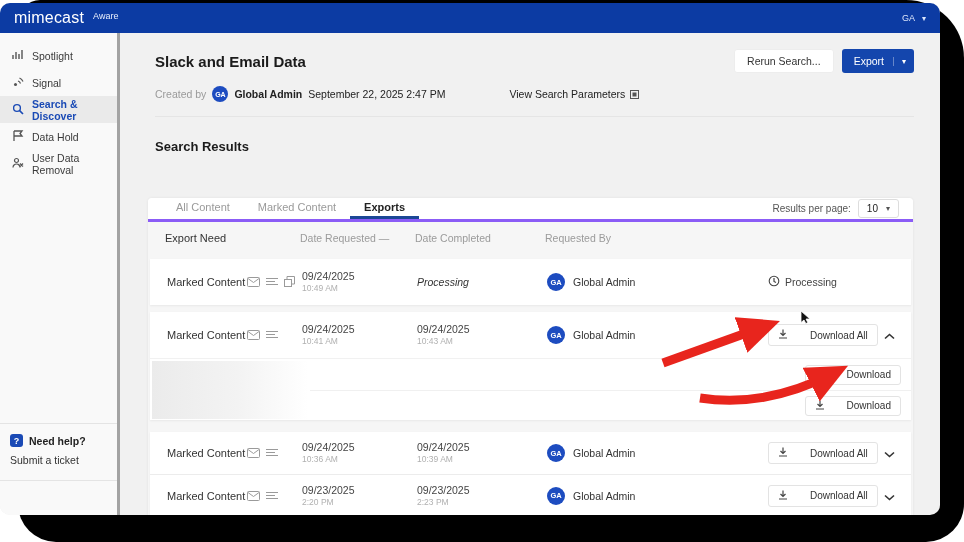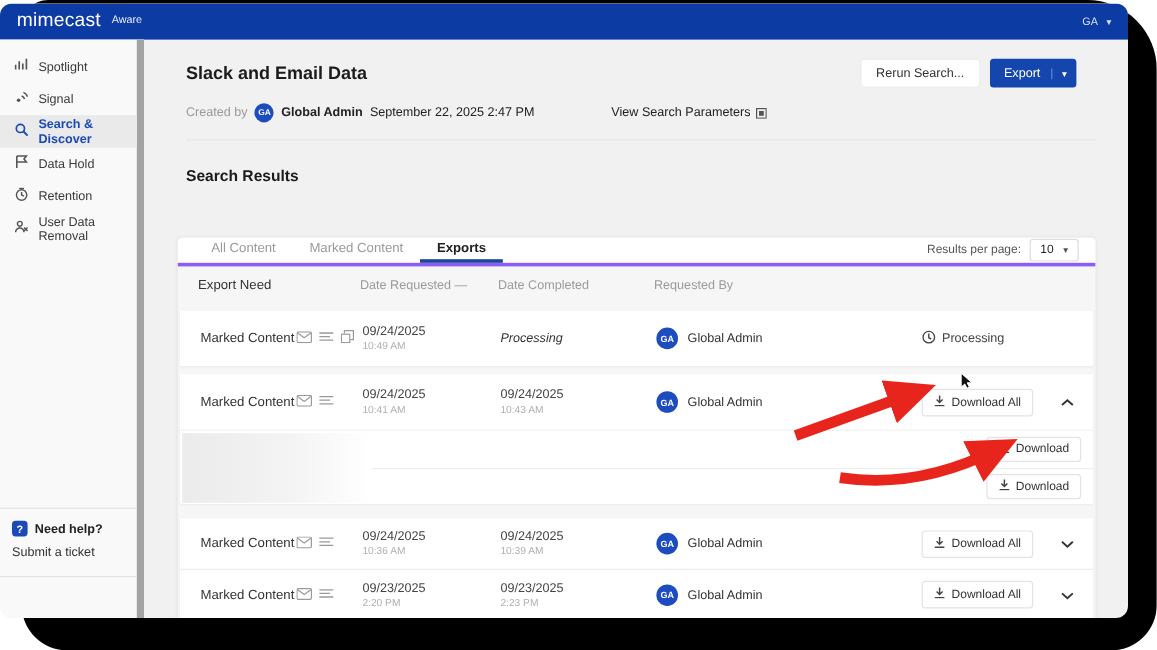--- a/index.html
+++ b/index.html
@@ -19,35 +19,35 @@
   .topbar { position:absolute; left:0; top:0; width:100%; height:30px; background:#0c3ba3;
     display:flex; align-items:center; padding:0 14px; color:#fff; }
   .brand { font-size:16px; font-weight:normal; letter-spacing:.2px; }
   .product { font-size:9px; margin-left:9px; margin-top:-4px; color:#e8eefc; }
   .topbar-right { margin-left:auto; display:flex; align-items:center; gap:7px; cursor:pointer; }
   .topbar-user { font-size:9px; color:#dbe5fb; }
   .caret-down { font-size:8px; color:#dbe5fb; }
 
   
   .sidebar { position:absolute; left:0; top:30px; width:120px; bottom:0; background:#f9f9f9;
-    border-right:6px solid #a3a3a3; }
+    border-right:3px solid #a3a3a3; }
   .side-item { display:flex; align-items:center; gap:8px; height:27px; padding-left:12px;
     font-size:10.5px; color:#3a3a3a; cursor:pointer; }
   .side-item.active { background:#eaeaea; color:#1a4ab5; font-weight:bold; }
   .side-item svg { flex:0 0 auto; }
   .side-help { position:absolute; left:0; right:0; bottom:34px; border-top:1px solid #e4e4e4;
     border-bottom:1px solid #e4e4e4; padding:10px 0 14px 10px; }
   .help-row { display:flex; align-items:center; gap:6px; font-size:10.5px; font-weight:bold; color:#222; }
   .help-badge { width:13px; height:13px; background:#1a4ab5; color:#fff; border-radius:3px;
     font-size:9px; display:flex; align-items:center; justify-content:center; }
   .help-link { font-size:10.5px; color:#333; margin-top:7px; cursor:pointer; }
 
   
   .main { position:absolute; left:121px; top:30px; right:0; bottom:0; }
-  .title-row { display:flex; align-items:center; padding:16px 43px 0 34px; }
+  .title-row { display:flex; align-items:center; padding:16px 26px 0 34px; }
   .page-title { font-size:15px; font-weight:bold; color:#1b1b1b; }
   .title-actions { margin-left:auto; display:flex; gap:8px; }
   .btn-rerun { background:#fff; border:1px solid #ededed; border-radius:3px; padding:5px 12px;
     font-size:10.5px; color:#333; cursor:pointer; font-family:inherit; }
   .btn-export { background:#1446ad; border:none; border-radius:3px; padding:5px 0 5px 12px;
     font-size:10.5px; color:#fff; cursor:pointer; display:flex; align-items:center; font-family:inherit; }
   .btn-export .exp-caret { padding:0 8px; margin-left:9px; border-left:1px solid rgba(255,255,255,.35);
     font-size:8px; }
   .created-row { display:flex; align-items:center; gap:6px; padding:13px 0 0 34px; font-size:10.5px; }
   .muted { color:#9a9a9a; }
@@ -83,21 +83,21 @@
   .t-row.short { height:42px; }
   .t-row.sep { border-top:1px solid #ececec; }
   .c-type { padding-left:17px; font-size:11px; color:#333; }
   .c-icons { display:flex; gap:6px; color:#9a9a9a; }
   .c-date { font-size:10.5px; color:#444; line-height:1.25; }
   .c-date .time { font-size:8.5px; color:#b0b0b0; }
   .c-proc-text { font-size:10.5px; color:#333; font-style:italic; }
   .c-by { display:flex; align-items:center; gap:8px; font-size:10.5px; color:#333; }
   .c-by .avatar { width:18px; height:18px; font-size:7.5px; }
   .c-action { display:flex; justify-content:flex-start; }
-  .btn-dl { display:flex; align-items:center; gap:5px; background:#fff; border:1px solid #e3e3e3;
+  .btn-dl { display:flex; align-items:center; gap:22px; background:#fff; border:1px solid #e3e3e3;
     border-radius:3px; padding:4px 9px; font-size:10px; color:#333; cursor:pointer; white-space:nowrap; font-family:inherit; }
   .proc-status { display:flex; align-items:center; gap:5px; font-size:10.5px; color:#444; }
   .c-chev { display:flex; justify-content:center; cursor:pointer; color:#333; }
 
   
   .subrows { position:relative; height:62px; border-top:1px solid #f1f1f1; }
   .redacted { position:absolute; left:2px; top:2px; width:156px; height:58px;
     background:linear-gradient(90deg,#ebebeb 0%,#f3f3f3 55%,rgba(243,243,243,0) 100%); }
   .sub-sep { position:absolute; left:160px; right:0; top:31px; height:1px; background:#f0f0f0; }
   .subrow { position:absolute; left:0; right:0; height:31px; display:flex; align-items:center;
@@ -144,27 +144,20 @@
                 <circle cx="5" cy="5" r="3.4" stroke="#1a4ab5" stroke-width="1.4" fill="none"></circle>
                 <path d="M7.6,7.6 L11,11" stroke="#1a4ab5" stroke-width="1.6"></path>
               </svg></span>
             <span>Search &amp; Discover</span>
           </div>
           <div class="side-item">
             <span><svg width="12" height="12" viewBox="0 0 12 12">
                 <path d="M2,1 V11 M2,1 H10 L8,3.5 L10,6 H2" stroke="#555" stroke-width="1.3" fill="none"></path>
               </svg></span>
             <span>Data Hold</span>
-          </div>
-          <div class="side-item">
-            <span><svg width="12" height="12" viewBox="0 0 12 12">
-                <circle cx="6" cy="6.5" r="4.3" stroke="#555" stroke-width="1.2" fill="none"></circle>
-                <path d="M6,4 V6.5 L8,7.5 M4,1 L8,1" stroke="#555" stroke-width="1.2" fill="none"></path>
-              </svg></span>
-            <span>Retention</span>
           </div>
           <div class="side-item">
             <span><svg width="12" height="12" viewBox="0 0 12 12">
                 <circle cx="4.5" cy="3.5" r="2" stroke="#555" stroke-width="1.2" fill="none"></circle>
                 <path d="M1,10.5 a3.5,3.5 0 0 1 7,0 M8,6.5 L11,9.5 M11,6.5 L8,9.5" stroke="#555" stroke-width="1.2" fill="none"></path>
               </svg></span>
             <span>User Data Removal</span>
           </div>
         </div>
       <div class="side-help">

